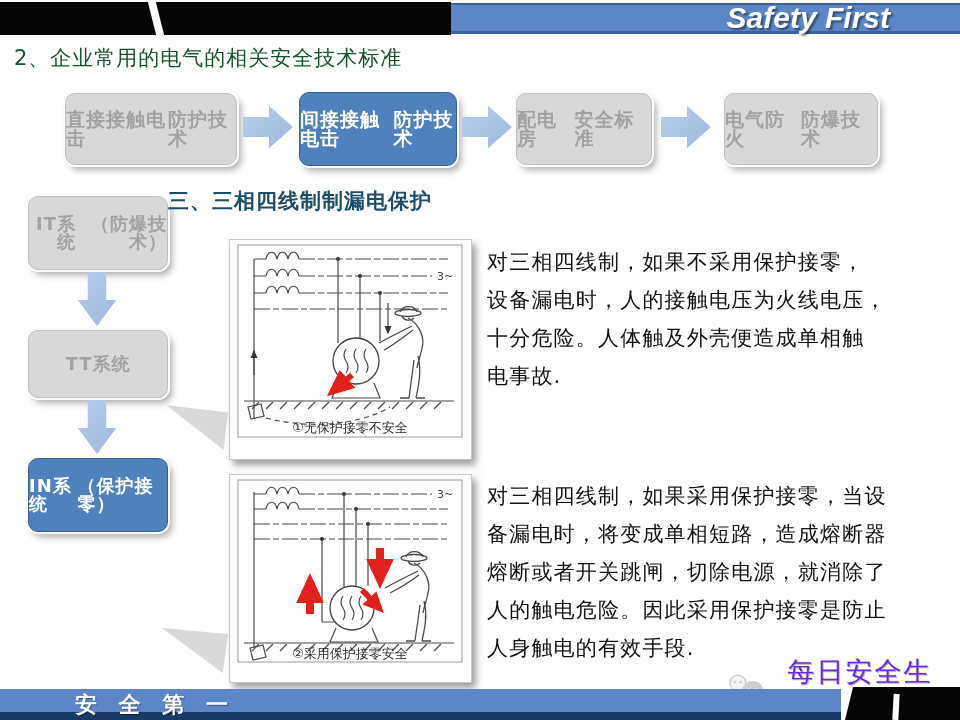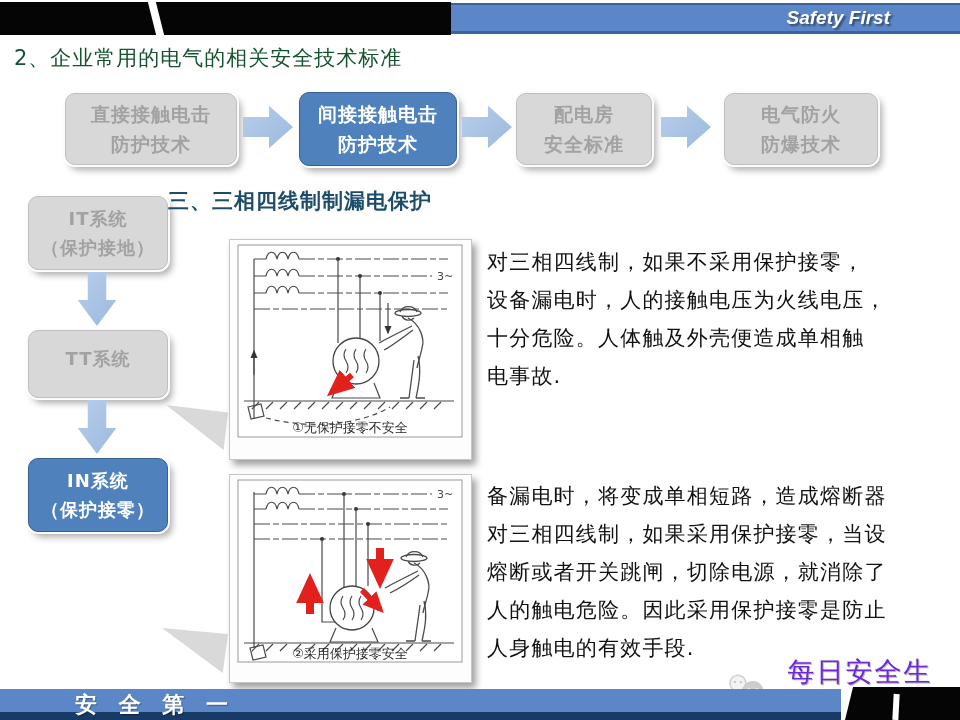--- a/index.html
+++ b/index.html
@@ -3,28 +3,28 @@
 <meta charset="utf-8">
 <style>
   html,body{margin:0;padding:0;background:#fff;}
   #slide{position:relative;width:960px;height:720px;background:#ffffff;overflow:hidden;
          font-family:"DejaVu Sans","Liberation Sans",sans-serif;}
   
   .bar-black{position:absolute;background:#050505;}
   .slash{position:absolute;background:#ffffff;transform:skewX(14deg);}
   .banner{position:absolute;left:451px;top:3px;width:509px;height:31px;background:#5b87c8;
           box-shadow:inset 0 2px 0 #3c639c, inset 0 -3px 0 #3c639c;
-          color:#fff;font-weight:bold;font-style:italic;font-size:19px;line-height:30px;
+          color:#fff;font-weight:bold;font-style:italic;font-size:30px;line-height:30px;
           text-align:right;padding-right:0;box-sizing:border-box;
           font-family:"Liberation Sans",sans-serif;text-shadow:2px 2px 2px rgba(0,0,0,.45);}
   .banner span{display:inline-block;padding-right:70px;}
   .page-title{position:absolute;left:14px;top:44px;font-size:21px;font-weight:normal;
           color:#14532d;letter-spacing:1px;}
   
-  .fbox{position:absolute;border-radius:10px;display:flex;flex-direction:column;
+  .fbox{position:absolute;border-radius:10px;display:flex;flex-direction:row;
         justify-content:center;align-items:center;row-gap:11px;
         background:#d8d8d8;border:1px solid #bfbfbf;
         box-shadow:0 0 0 2px #fcfcfc, 4px 5px 7px rgba(0,0,0,.33);}
   .fbox .bl{font-size:19px;font-weight:bold;color:#a2a2a2;line-height:1;letter-spacing:1px;}
   .fbox.active{background:#4f81bd;border-color:#36618f;}
   .fbox.active .bl{color:#ffffff;}
   .fbox.side .bl{font-size:18px;}
   .arrow-r{position:absolute;width:50px;height:46px;background:linear-gradient(135deg,#b8cfeb,#9cb8dd);
         clip-path:polygon(0% 28%,52% 28%,52% 4%,100% 50%,52% 96%,52% 72%,0% 72%);}
   .arrow-d{position:absolute;width:42px;height:54px;background:linear-gradient(135deg,#b8cfeb,#9cb8dd);
@@ -83,21 +83,21 @@
     <div class="bl">安全标准</div>
   </div>
   <div class="arrow-r" style="left:661px;top:104px;"></div>
   <div class="fbox" style="left:724px;top:93px;width:152px;height:70px;">
     <div class="bl">电气防火</div>
     <div class="bl">防爆技术</div>
   </div>
 
   <div class="fbox side" style="left:28px;top:196px;width:138px;height:72px;text-align:right;">
     <div class="bl">IT系统</div>
-    <div class="bl">（保护接地）</div>
+    <div class="bl">（防爆技术）</div>
   </div>
   <div class="arrow-d" style="left:76px;top:272px;"></div>
   <div class="fbox side" style="left:28px;top:330px;width:138px;height:66px;">
     <div class="bl">TT系统</div>
     <div class="bl"></div>
   </div>
   <div class="arrow-d" style="left:76px;top:400px;"></div>
   <div class="fbox side active" style="left:28px;top:458px;width:138px;height:72px;">
     <div class="bl">IN系统</div>
     <div class="bl">（保护接零）</div>
@@ -214,22 +214,22 @@
     </svg>
   </div>
 
   <div class="para" style="left:487px;top:243px;">
     <div>对三相四线制，如果不采用保护接零，</div>
     <div>设备漏电时，人的接触电压为火线电压，</div>
     <div>十分危险。人体触及外壳便造成单相触</div>
     <div>电事故.</div>
   </div>
   <div class="para" style="left:487px;top:477px;">
+    <div>对三相四线制，如果采用保护接零，当设</div>
     <div>备漏电时，将变成单相短路，造成熔断器</div>
-    <div>对三相四线制，如果采用保护接零，当设</div>
     <div>熔断或者开关跳闸，切除电源，就消除了</div>
     <div>人的触电危险。因此采用保护接零是防止</div>
     <div>人身触电的有效手段.</div>
   </div>
 
   <div class="watermark">
     <svg width="46" height="34" viewBox="0 0 46 34">
       <circle cx="12" cy="10" r="8" fill="#f4f4f4" stroke="#cfcfcf" stroke-width="1.5"></circle>
       <circle cx="9" cy="9" r="1.4" fill="#cfcfcf"></circle>
         <circle cx="15" cy="9" r="1.4" fill="#cfcfcf"></circle>

